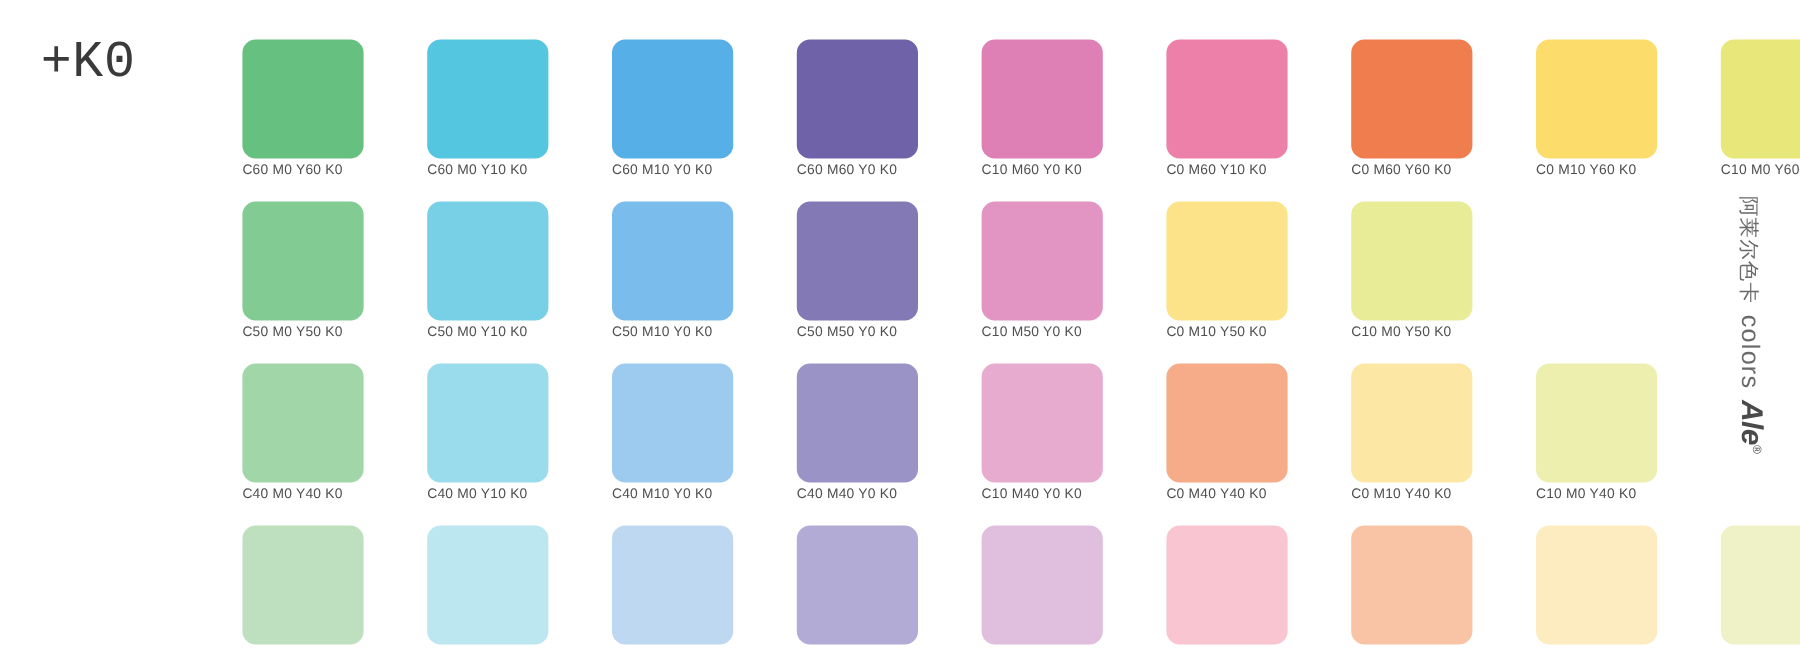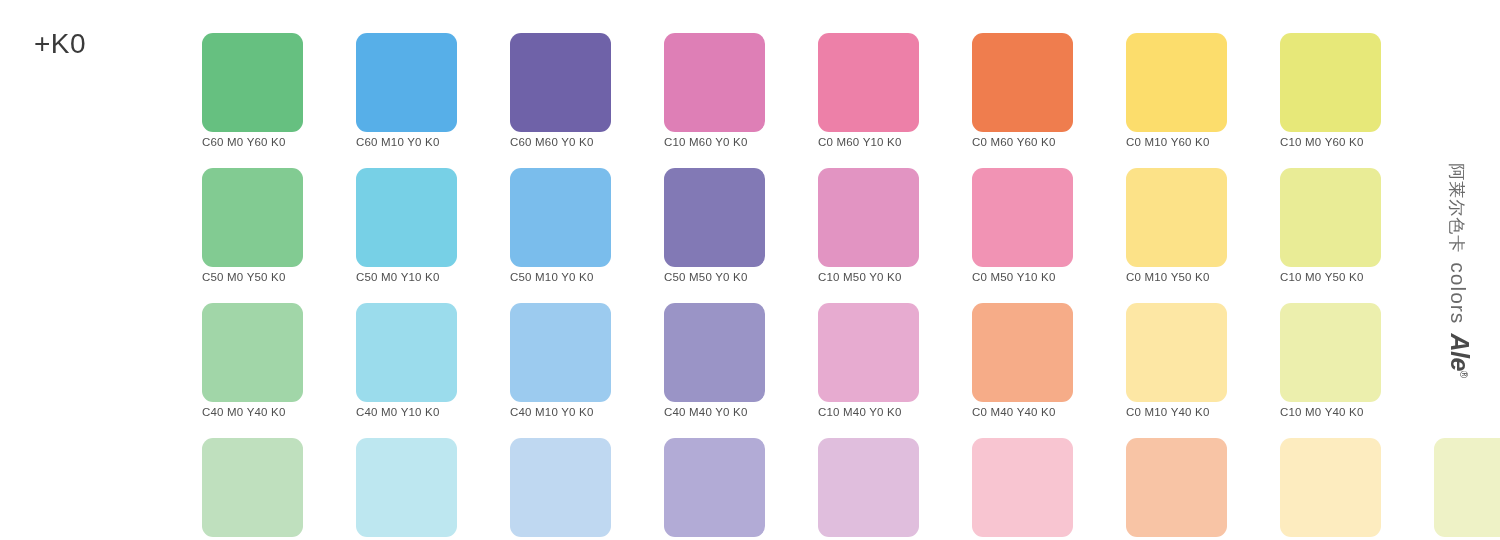--- a/index.html
+++ b/index.html
@@ -19,26 +19,26 @@
     position: relative;
     width: 1500px;
     height: 540px;
   }
 
   
   .page-title {
     position: absolute;
     left: 34px;
     top: 30px;
-    font-size: 28px;
+    font-size: 43px;
     font-weight: 400;
     color: #3a3a3a;
     letter-spacing: 0.5px;
     line-height: 1;
-    font-family: Liberation Sans, sans-serif;
+    font-family: Liberation Mono, monospace;
     white-space: nowrap;
   }
 
   
   .swatch-grid {
     position: absolute;
     left: 182px;
     top: 33px;
     width: 1188px;
     display: flex;
@@ -127,20 +127,24 @@
 
   <div class="page-title">+K0</div>
 
   <div class="swatch-grid">
       <div class="swatch-row">
         <div class="swatch-cell">
           <div class="swatch-chip" style="background: rgb(102, 192, 128);"></div>
           <div class="swatch-label">C60  M0  Y60  K0</div>
         </div>
         <div class="swatch-cell">
+          <div class="swatch-chip" style="background: rgb(85, 198, 224);"></div>
+          <div class="swatch-label">C60  M0  Y10  K0</div>
+        </div>
+        <div class="swatch-cell">
           <div class="swatch-chip" style="background: rgb(87, 175, 232);"></div>
           <div class="swatch-label">C60  M10  Y0  K0</div>
         </div>
         <div class="swatch-cell">
           <div class="swatch-chip" style="background: rgb(111, 98, 168);"></div>
           <div class="swatch-label">C60  M60  Y0  K0</div>
         </div>
         <div class="swatch-cell">
           <div class="swatch-chip" style="background: rgb(222, 127, 182);"></div>
           <div class="swatch-label">C10  M60  Y0  K0</div>
@@ -175,24 +179,20 @@
           <div class="swatch-chip" style="background: rgb(122, 189, 236);"></div>
           <div class="swatch-label">C50  M10  Y0  K0</div>
         </div>
         <div class="swatch-cell">
           <div class="swatch-chip" style="background: rgb(130, 121, 181);"></div>
           <div class="swatch-label">C50  M50  Y0  K0</div>
         </div>
         <div class="swatch-cell">
           <div class="swatch-chip" style="background: rgb(226, 148, 194);"></div>
           <div class="swatch-label">C10  M50  Y0  K0</div>
-        </div>
-        <div class="swatch-cell">
-          <div class="swatch-chip" style="background: rgb(241, 147, 180);"></div>
-          <div class="swatch-label">C0  M50  Y10  K0</div>
         </div>
         <div class="swatch-cell">
           <div class="swatch-chip" style="background: rgb(252, 226, 136);"></div>
           <div class="swatch-label">C0  M10  Y50  K0</div>
         </div>
         <div class="swatch-cell">
           <div class="swatch-chip" style="background: rgb(233, 236, 150);"></div>
           <div class="swatch-label">C10  M0  Y50  K0</div>
         </div>
       </div>

